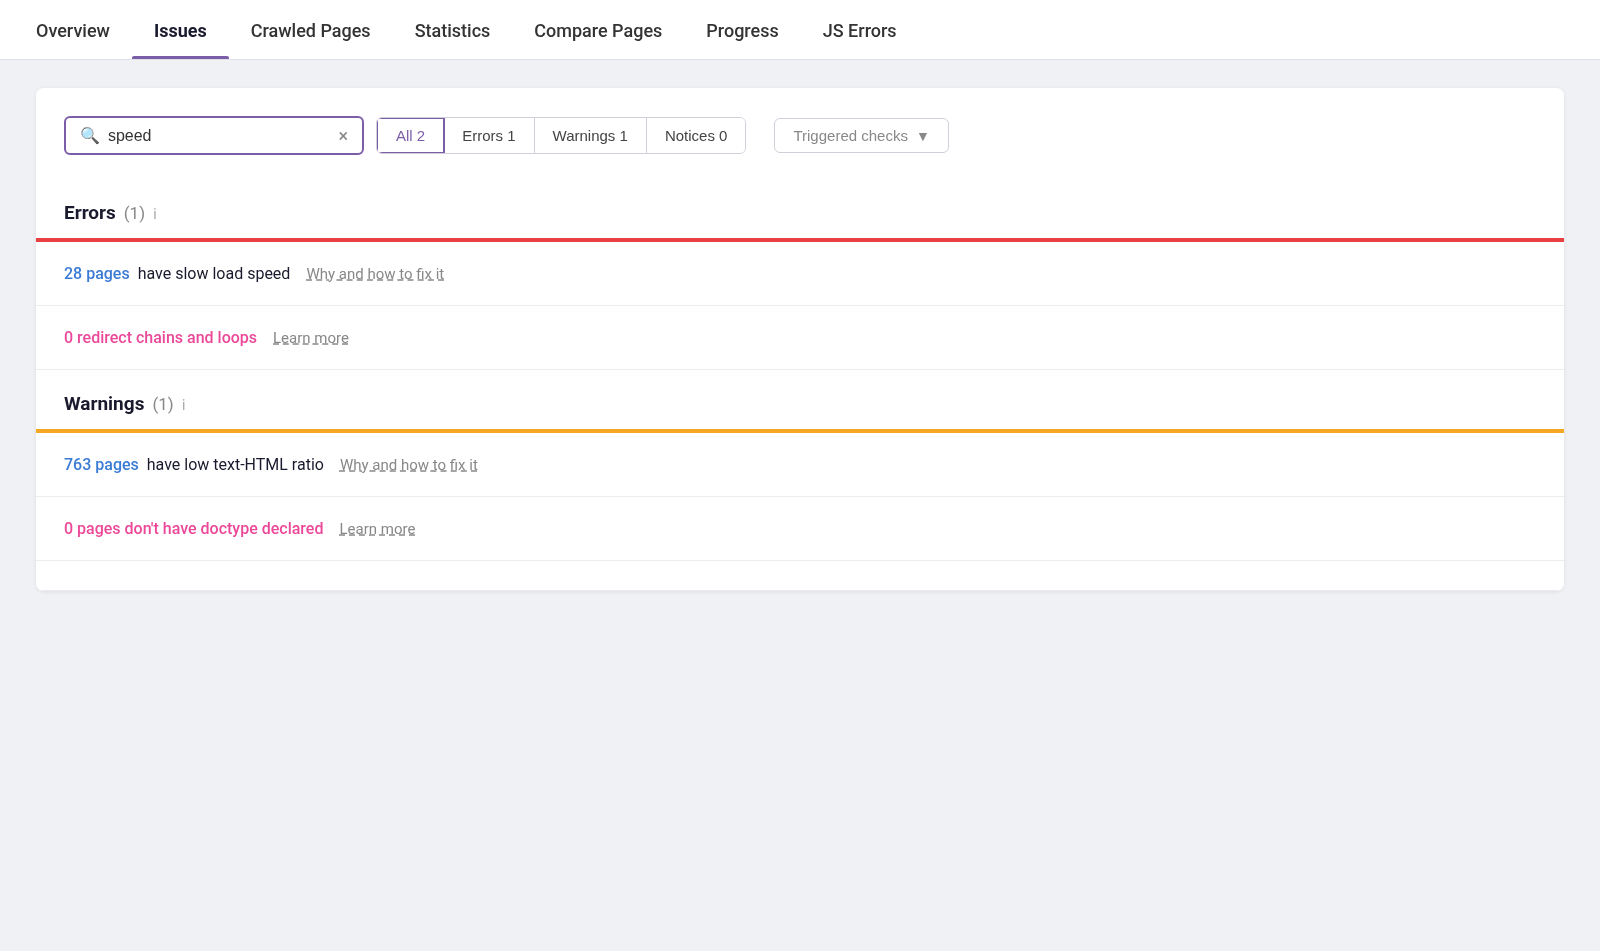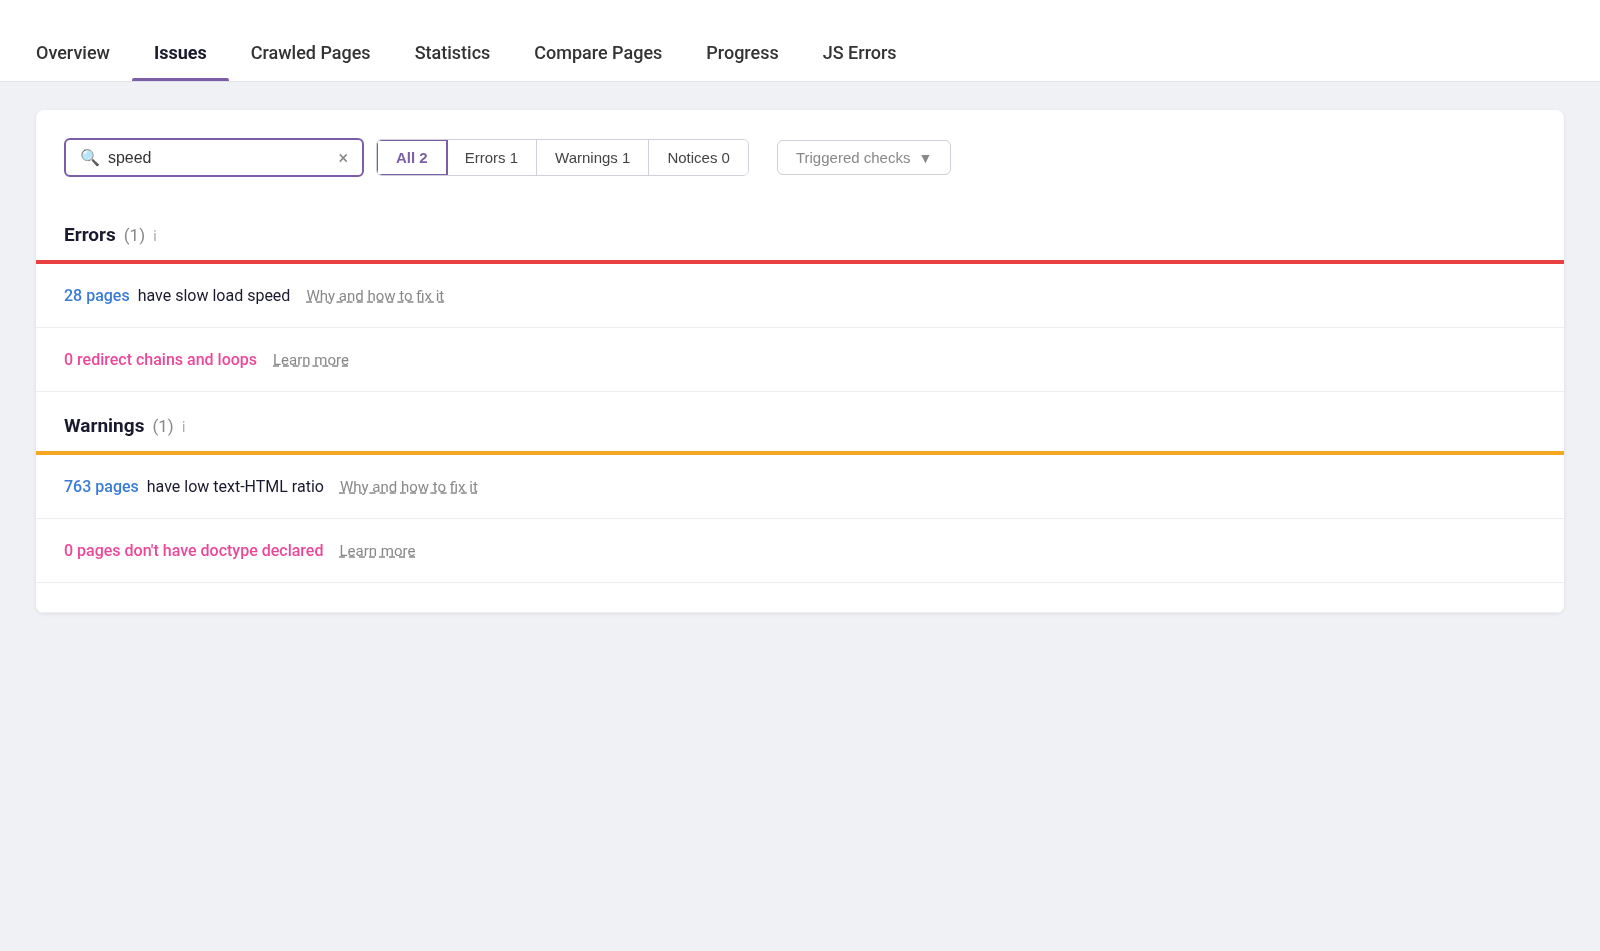--- a/index.html
+++ b/index.html
@@ -11,21 +11,21 @@
       color: #1a1a2e;
     }
 
     
     .nav-bar {
       background: #fff;
       border-bottom: 1px solid #e0e0e8;
       display: flex;
       align-items: flex-end;
       padding: 0 36px;
-      height: 82px;
+      height: 60px;
     }
     .nav-item {
       font-size: 18px;
       font-weight: 500;
       color: #333;
       padding: 0 22px 18px 22px;
       cursor: pointer;
       position: relative;
       white-space: nowrap;
     }
@@ -107,21 +107,21 @@
       cursor: pointer;
       background: #fff;
       border: none;
       border-right: 1px solid #d0d0d8;
       color: #444;
       white-space: nowrap;
     }
     .filter-btn:last-child { border-right: none; }
     .filter-btn.active {
       color: #7b5ea7;
-      font-weight: 700;
+      font-weight: 400;
       border: 2px solid #7b5ea7;
       margin: -1px;
       background: #fff;
       z-index: 1;
     }
 
     .triggered-checks-btn {
       display: flex;
       align-items: center;
       gap: 8px;

